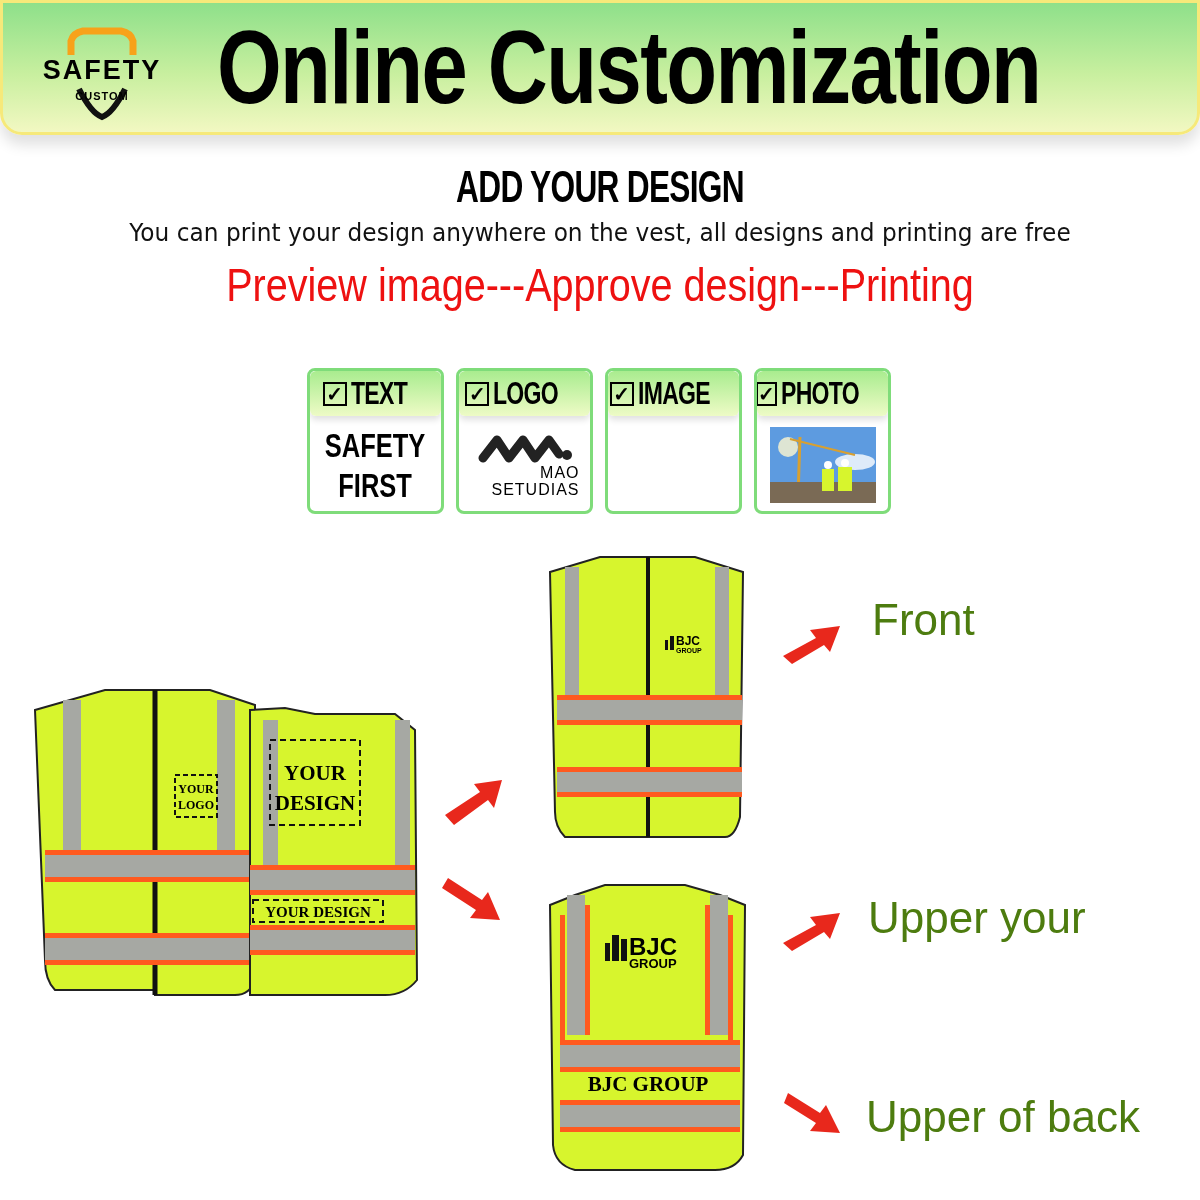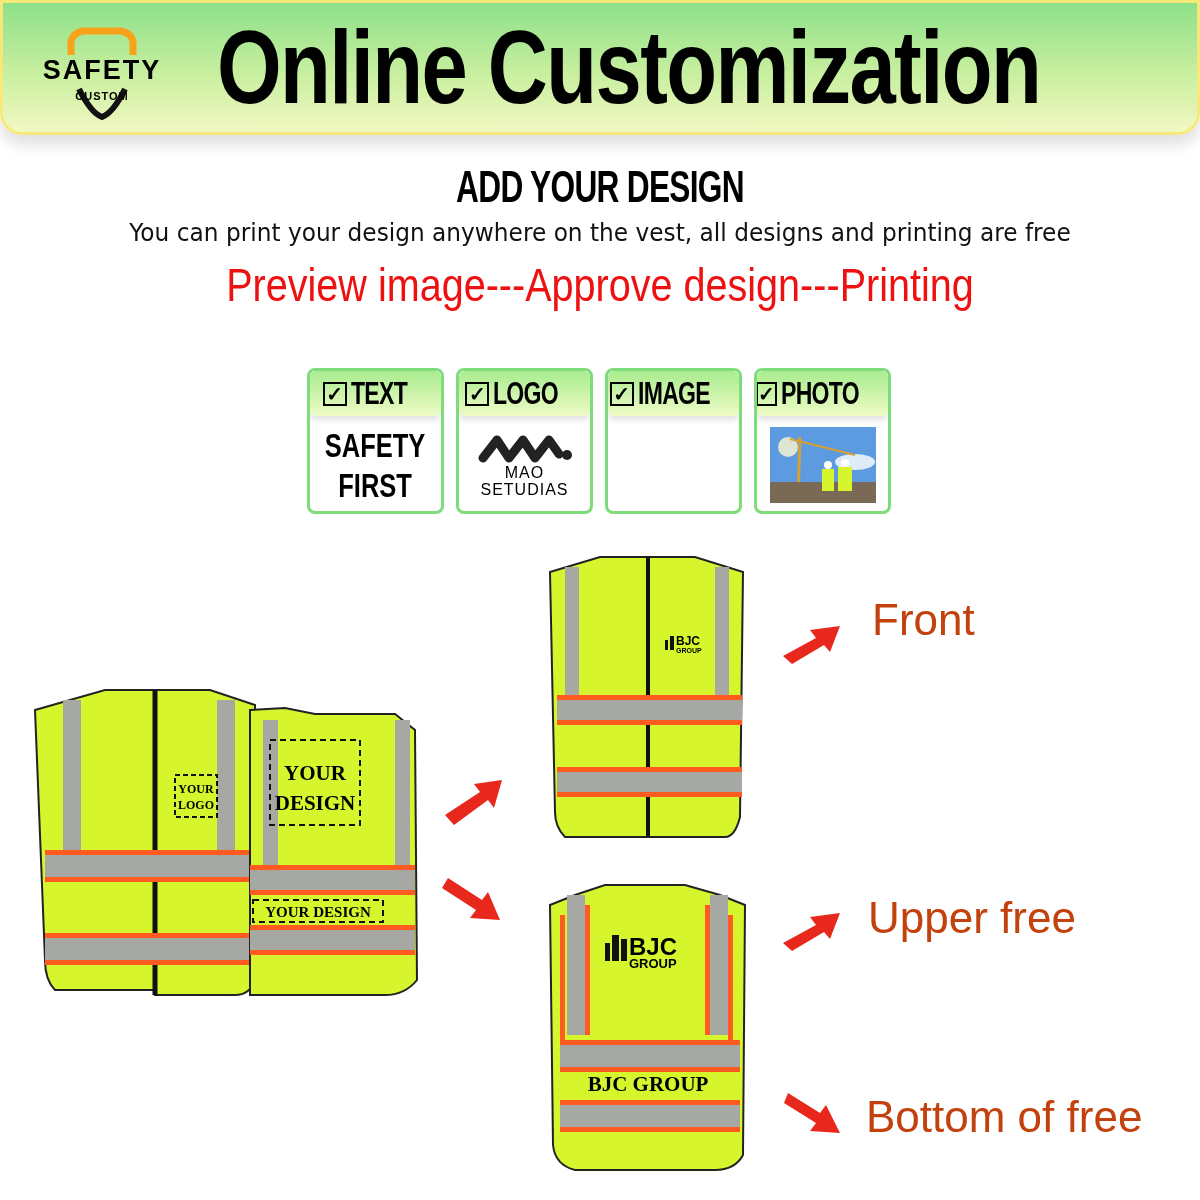--- a/index.html
+++ b/index.html
@@ -47,27 +47,27 @@
     border-radius: 6px; display: flex; align-items: center; justify-content: center;
     gap: 4px; box-shadow: 0 4px 6px rgba(0,0,0,0.12);
   }
   .check-box {
     width: 24px; height: 24px; border: 2px solid #000; display: flex;
     align-items: center; justify-content: center; font-size: 20px; font-weight: 700; line-height: 1;
   }
   .card-label { font-weight: 700; font-size: 32px; transform: scaleX(0.72); transform-origin: left center; letter-spacing: -1px; }
   .card-body { position: absolute; left: 0; right: 0; top: 48px; bottom: 0; display: flex; align-items: center; justify-content: center; flex-direction: column; }
   .safety-first { font-weight: 700; font-size: 34px; line-height: 40px; text-align: center; transform: scaleX(0.75); }
-  .mao-text { font-size: 16px; line-height: 17px; letter-spacing: 1px; text-align: center; width: 110px; }
+  .mao-text { font-size: 16px; line-height: 17px; letter-spacing: 1px; text-align: right; width: 110px; }
   .photo { width: 106px; height: 76px; background: linear-gradient(#4a8fd8 0%, #9cc8ee 55%, #8a7a5a 80%, #5c5346 100%); position: relative; overflow: hidden; }
 
   
   .vest-area { position: absolute; }
   .arrow { position: absolute; }
-  .label { position: absolute; font-family: "Liberation Sans", sans-serif; font-size: 44px; color: #c2410c; }
+  .label { position: absolute; font-family: "Liberation Sans", sans-serif; font-size: 44px; color: #4d7c0f; }
 </style>
 </head>
 <body>
 
 <div class="banner">
   <svg class="logo" viewBox="0 0 162 104">
     <path d="M50 38 L50 24 Q52 16 62 14 L100 14 Q110 16 112 24 L112 38" fill="none" stroke="#f7a21a" stroke-width="7"></path>
     <text x="81" y="62" text-anchor="middle" font-family="Liberation Sans, sans-serif" font-weight="700" font-size="27" letter-spacing="2">SAFETY</text>
     <path d="M58 72 Q70 96 81 100 Q92 96 104 72" fill="none" stroke="#111" stroke-width="6"></path>
     <text x="81" y="83" text-anchor="middle" font-family="Liberation Sans, sans-serif" font-weight="700" font-size="11" letter-spacing="1">CUSTOM</text>
@@ -225,18 +225,18 @@
 </svg>
 
 <svg class="arrow" style="left:780px;top:618px;" width="65" height="50" viewBox="0 0 65 50">
   <path d="M3 38 L36 20 L30 12 L60 8 L50 34 L44 27 L12 46 Z" fill="#e8281c"></path>
 </svg>
 <div class="label" style="left:872px;top:595px;">Front</div>
 
 <svg class="arrow" style="left:780px;top:905px;" width="65" height="50" viewBox="0 0 65 50">
   <path d="M3 38 L36 20 L30 12 L60 8 L50 34 L44 27 L12 46 Z" fill="#e8281c"></path>
 </svg>
-<div class="label" style="left:868px;top:893px;">Upper free</div>
+<div class="label" style="left:868px;top:893px;">Upper your</div>
 
 <svg class="arrow" style="left:782px;top:1085px;" width="65" height="55" viewBox="0 0 65 55">
   <path d="M6 8 L38 28 L44 20 L58 48 L28 46 L34 38 L2 18 Z" fill="#e8281c"></path>
 </svg>
-<div class="label" style="left:866px;top:1092px;">Bottom of free</div>
+<div class="label" style="left:866px;top:1092px;">Upper of back</div>
 
 </body></html>

